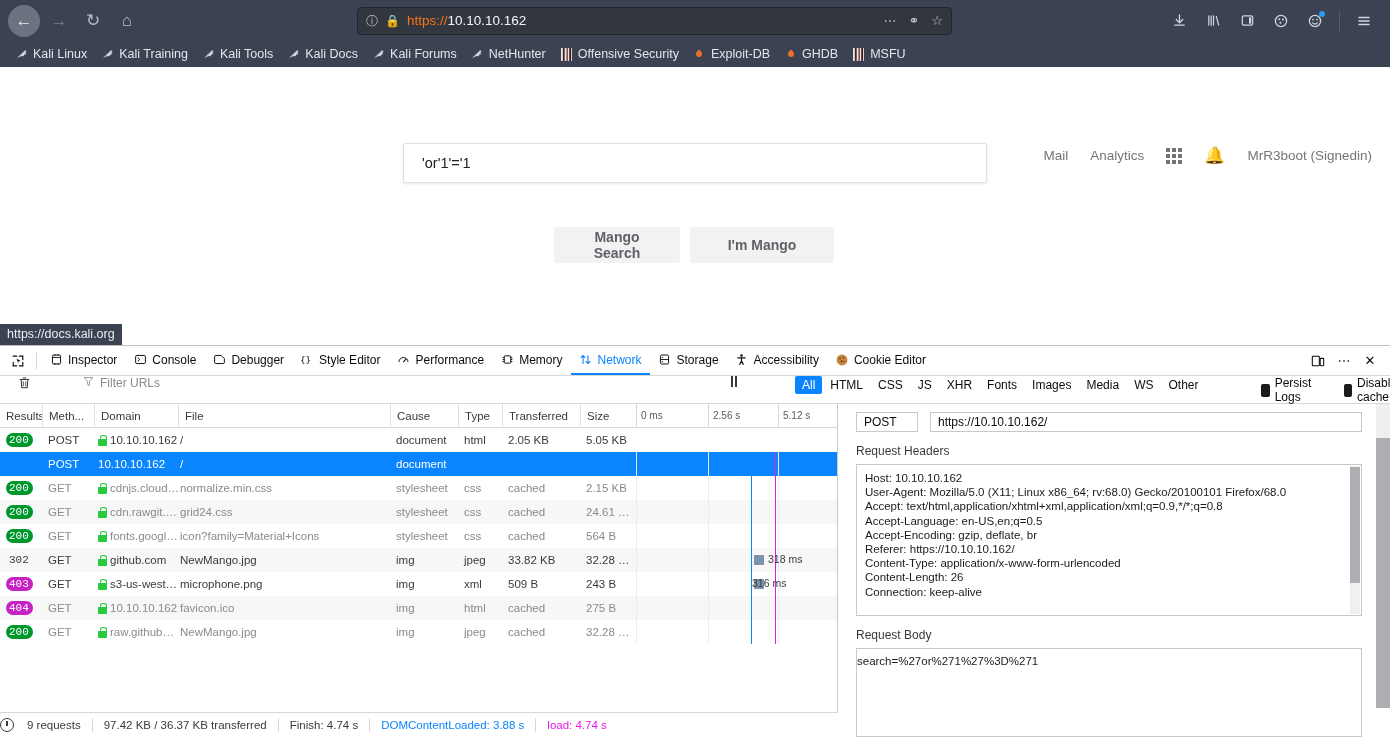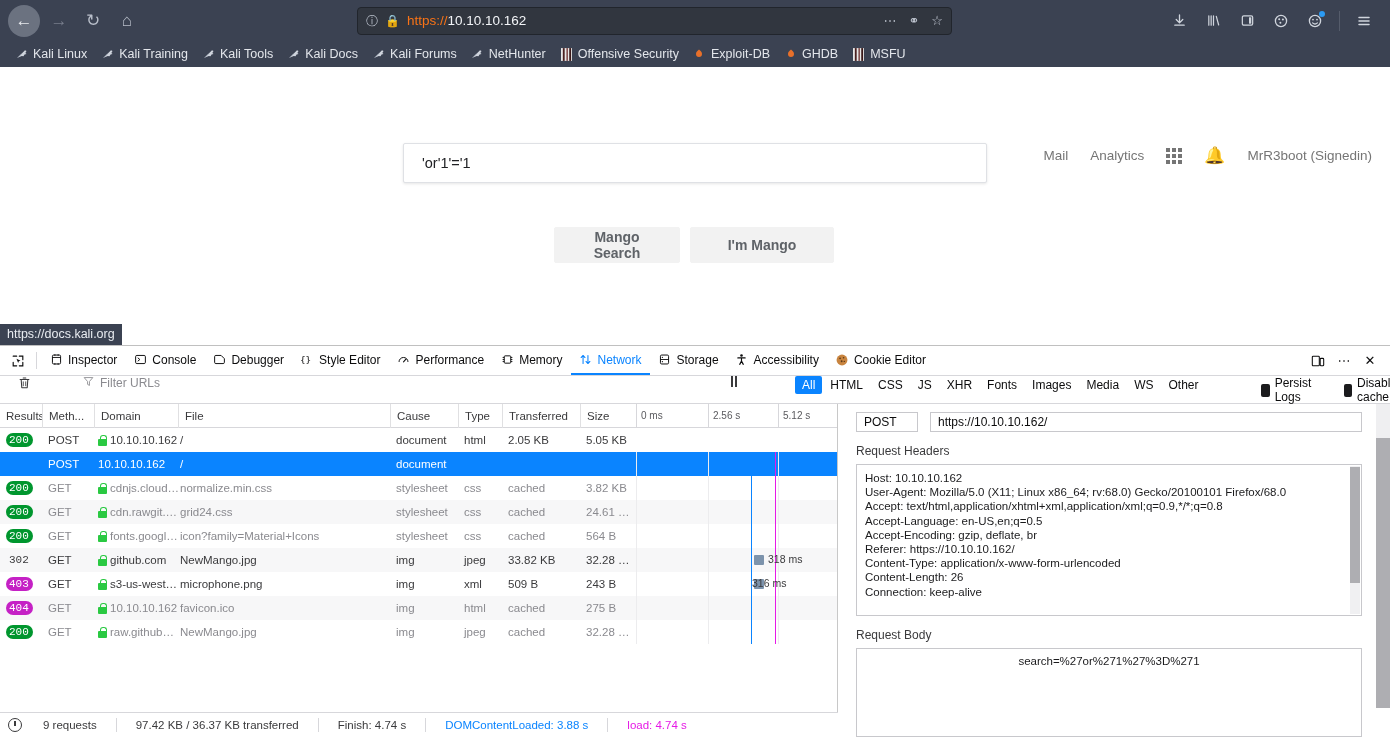--- a/index.html
+++ b/index.html
@@ -455,21 +455,20 @@
   .body-box {
     border: 1px solid #c8c8cc;
     flex: 1;
     margin-right: 22px;
     margin-bottom: 0;
     background: #fff;
     padding: 6px 0;
     font-size: 11.5px;
     color: #1b1b1d;
     font-family: "Liberation Sans", sans-serif;
-    text-align: center;
   }
   .outer-thumb {
     position: absolute;
     right: 0;
     top: 34px;
     width: 14px;
     height: 270px;
     background: #aeaeb2;
   }
   .outer-track-top {
@@ -477,22 +476,21 @@
   }
 
   
   .dt-status {
     height: 25px;
     border-top: 1px solid #d7d7db;
     display: flex; align-items: center;
     font-size: 11.5px;
     color: #3a3a3c;
     width: 838px;
-    padding-left: 8px;
-    gap: 8px;
+    gap: 0;
     background: #fff;
   }
   .dt-status .item { padding: 0 11px; }
   .dt-status .vsep { width: 1px; height: 14px; background: #d7d7db; }
   .dt-status .blue { color: #0a84ff; }
   .dt-status .pink { color: #e619e6; }
   .clock-ico {
     width: 14px; height: 14px;
     border: 1.6px solid #3a3a3c;
     border-radius: 50%;
@@ -930,21 +928,21 @@
             </div>
             <div class="td c-method row-dim">GET</div>
             <div class="td c-domain row-dim">
               <span class="lock-s"></span>
               <span>cdnjs.cloud…</span>
             </div>
             <div class="td c-file row-dim">normalize.min.css</div>
             <div class="td c-cause row-dim">stylesheet</div>
             <div class="td c-type row-dim">css</div>
             <div class="td c-transf row-dim">cached</div>
-            <div class="td c-size row-dim">3.82 KB</div>
+            <div class="td c-size row-dim">2.15 KB</div>
             <div class="tl-cell">
               <div class="tl-grid" style="left:4px"></div>
               <div class="tl-grid" style="left:76px"></div>
               <div class="tl-grid" style="left:146px"></div>
               <div class="ev-line ev-dcl" style="left:119px"></div>
               <div class="ev-line ev-load" style="left:143px"></div>
             </div>
           </div>
           <div class="net-row odd">
             <div class="td c-status">

